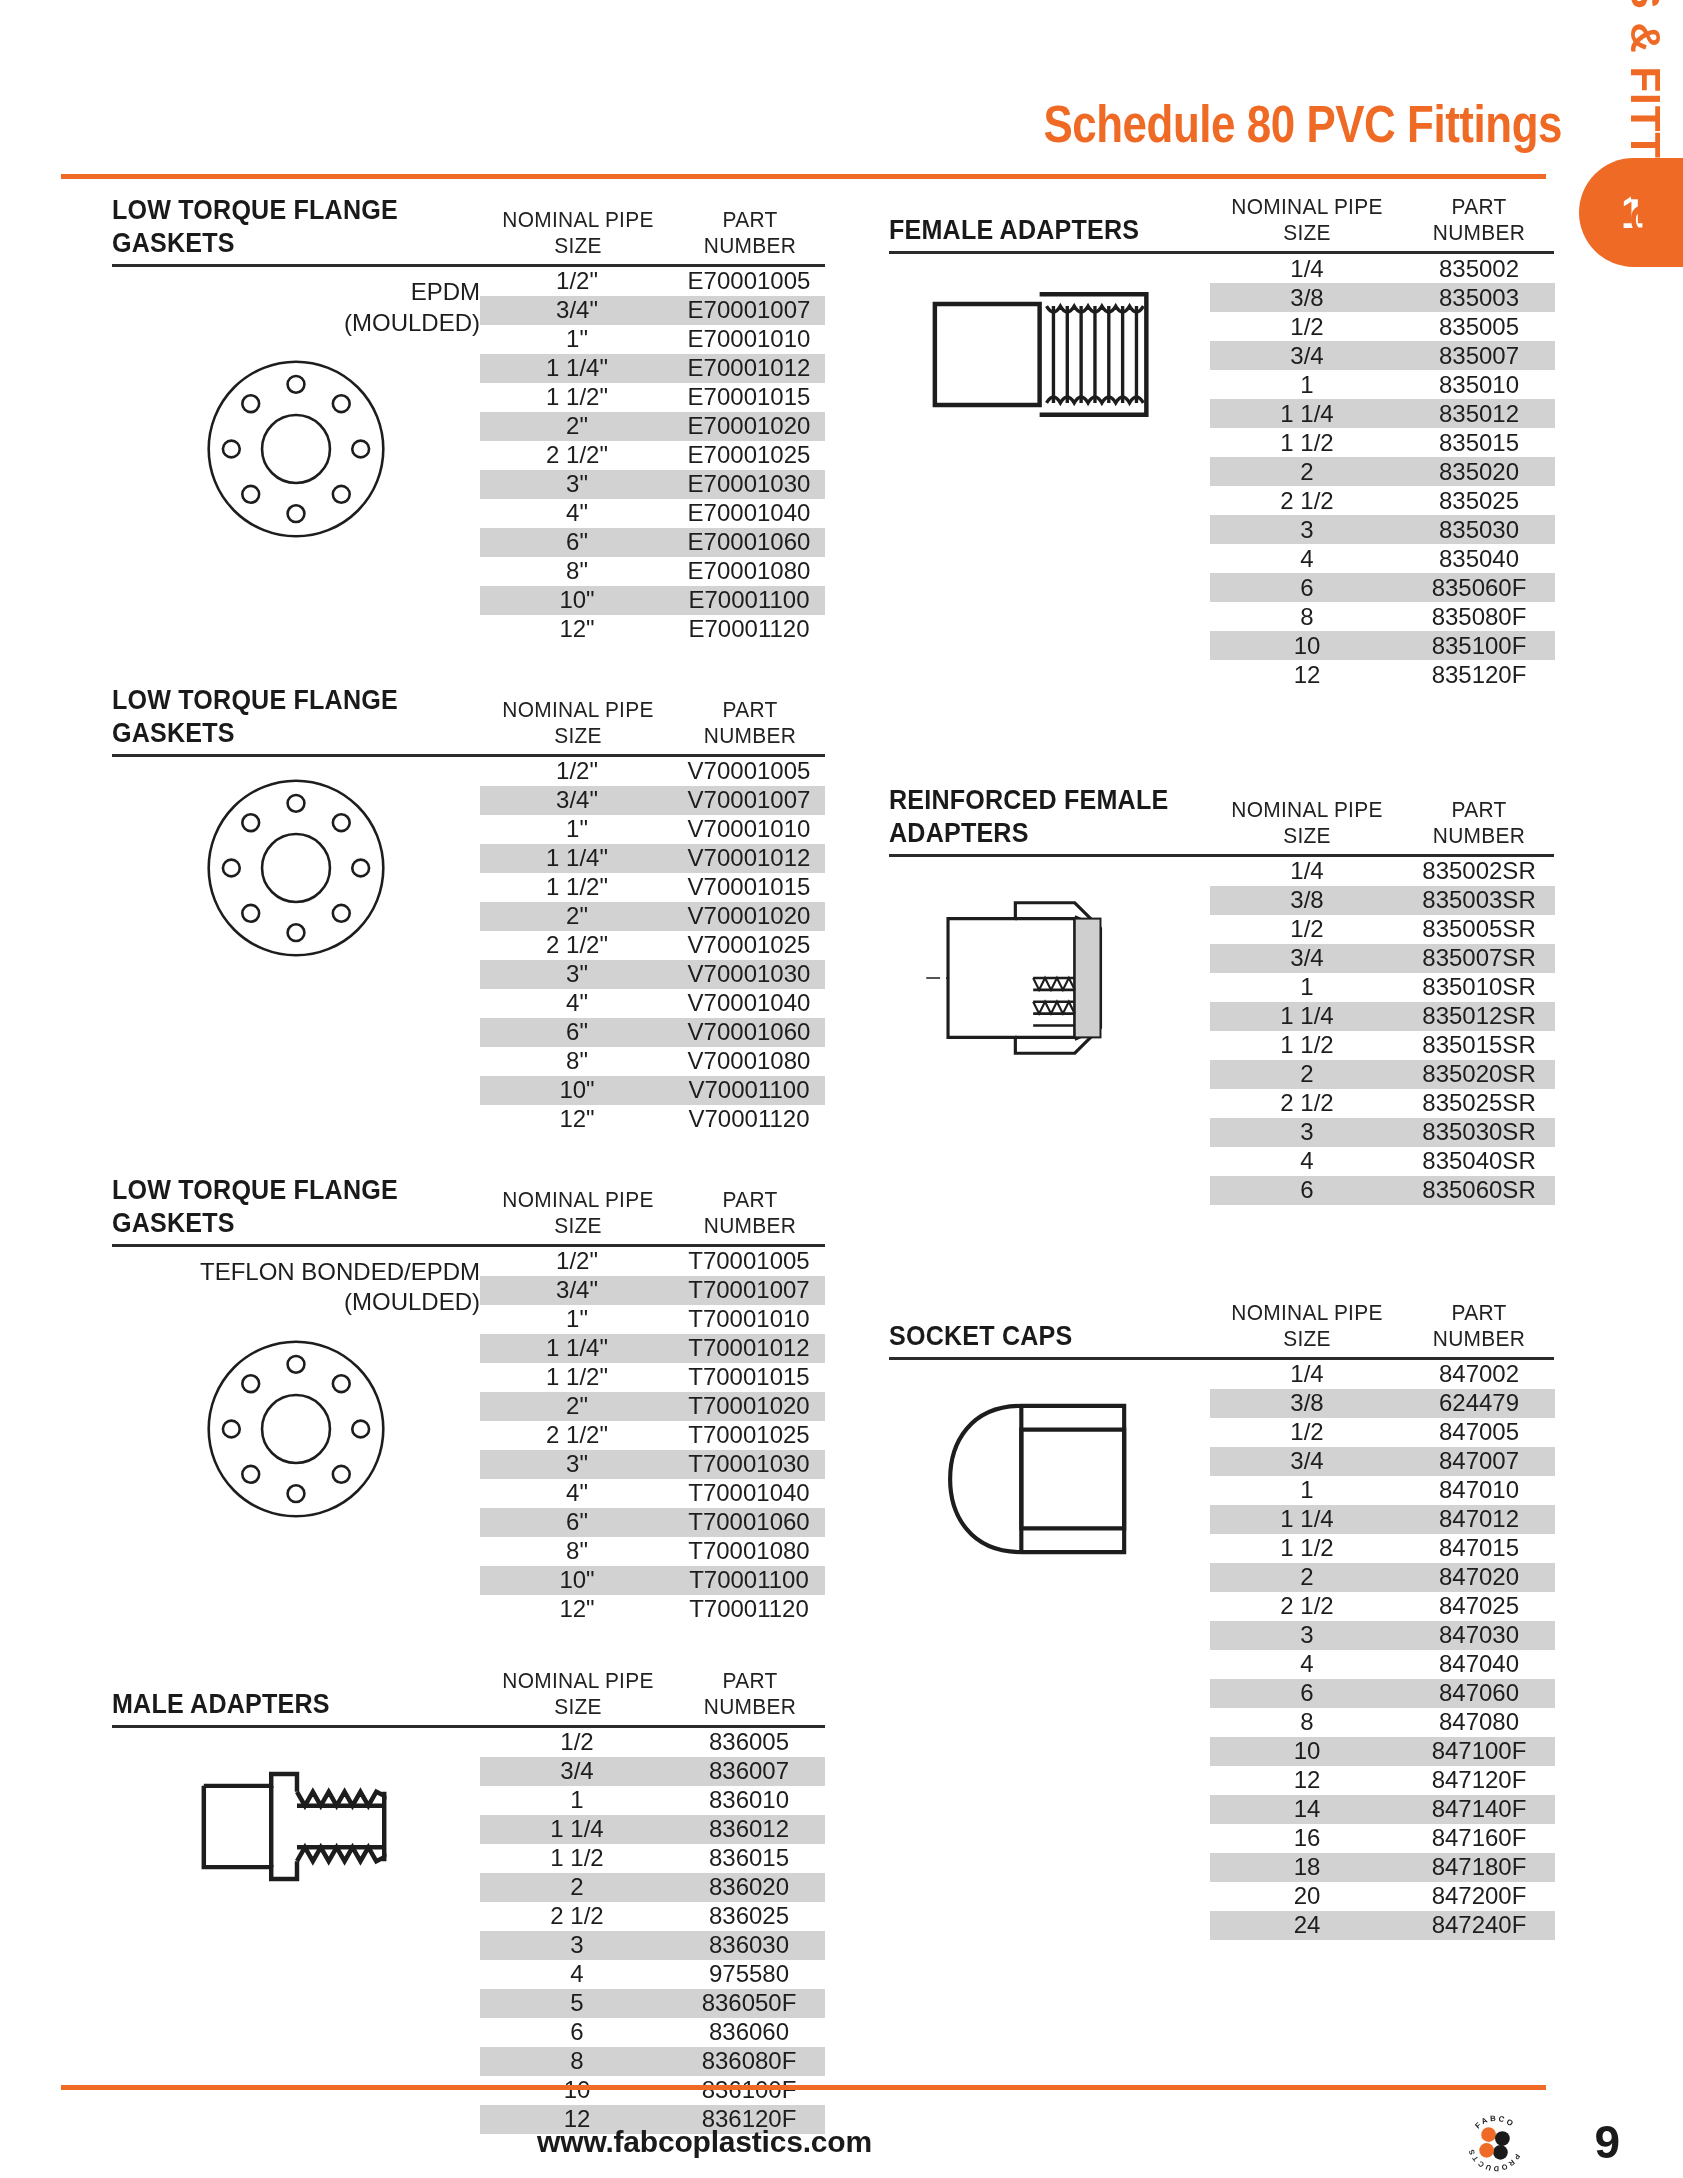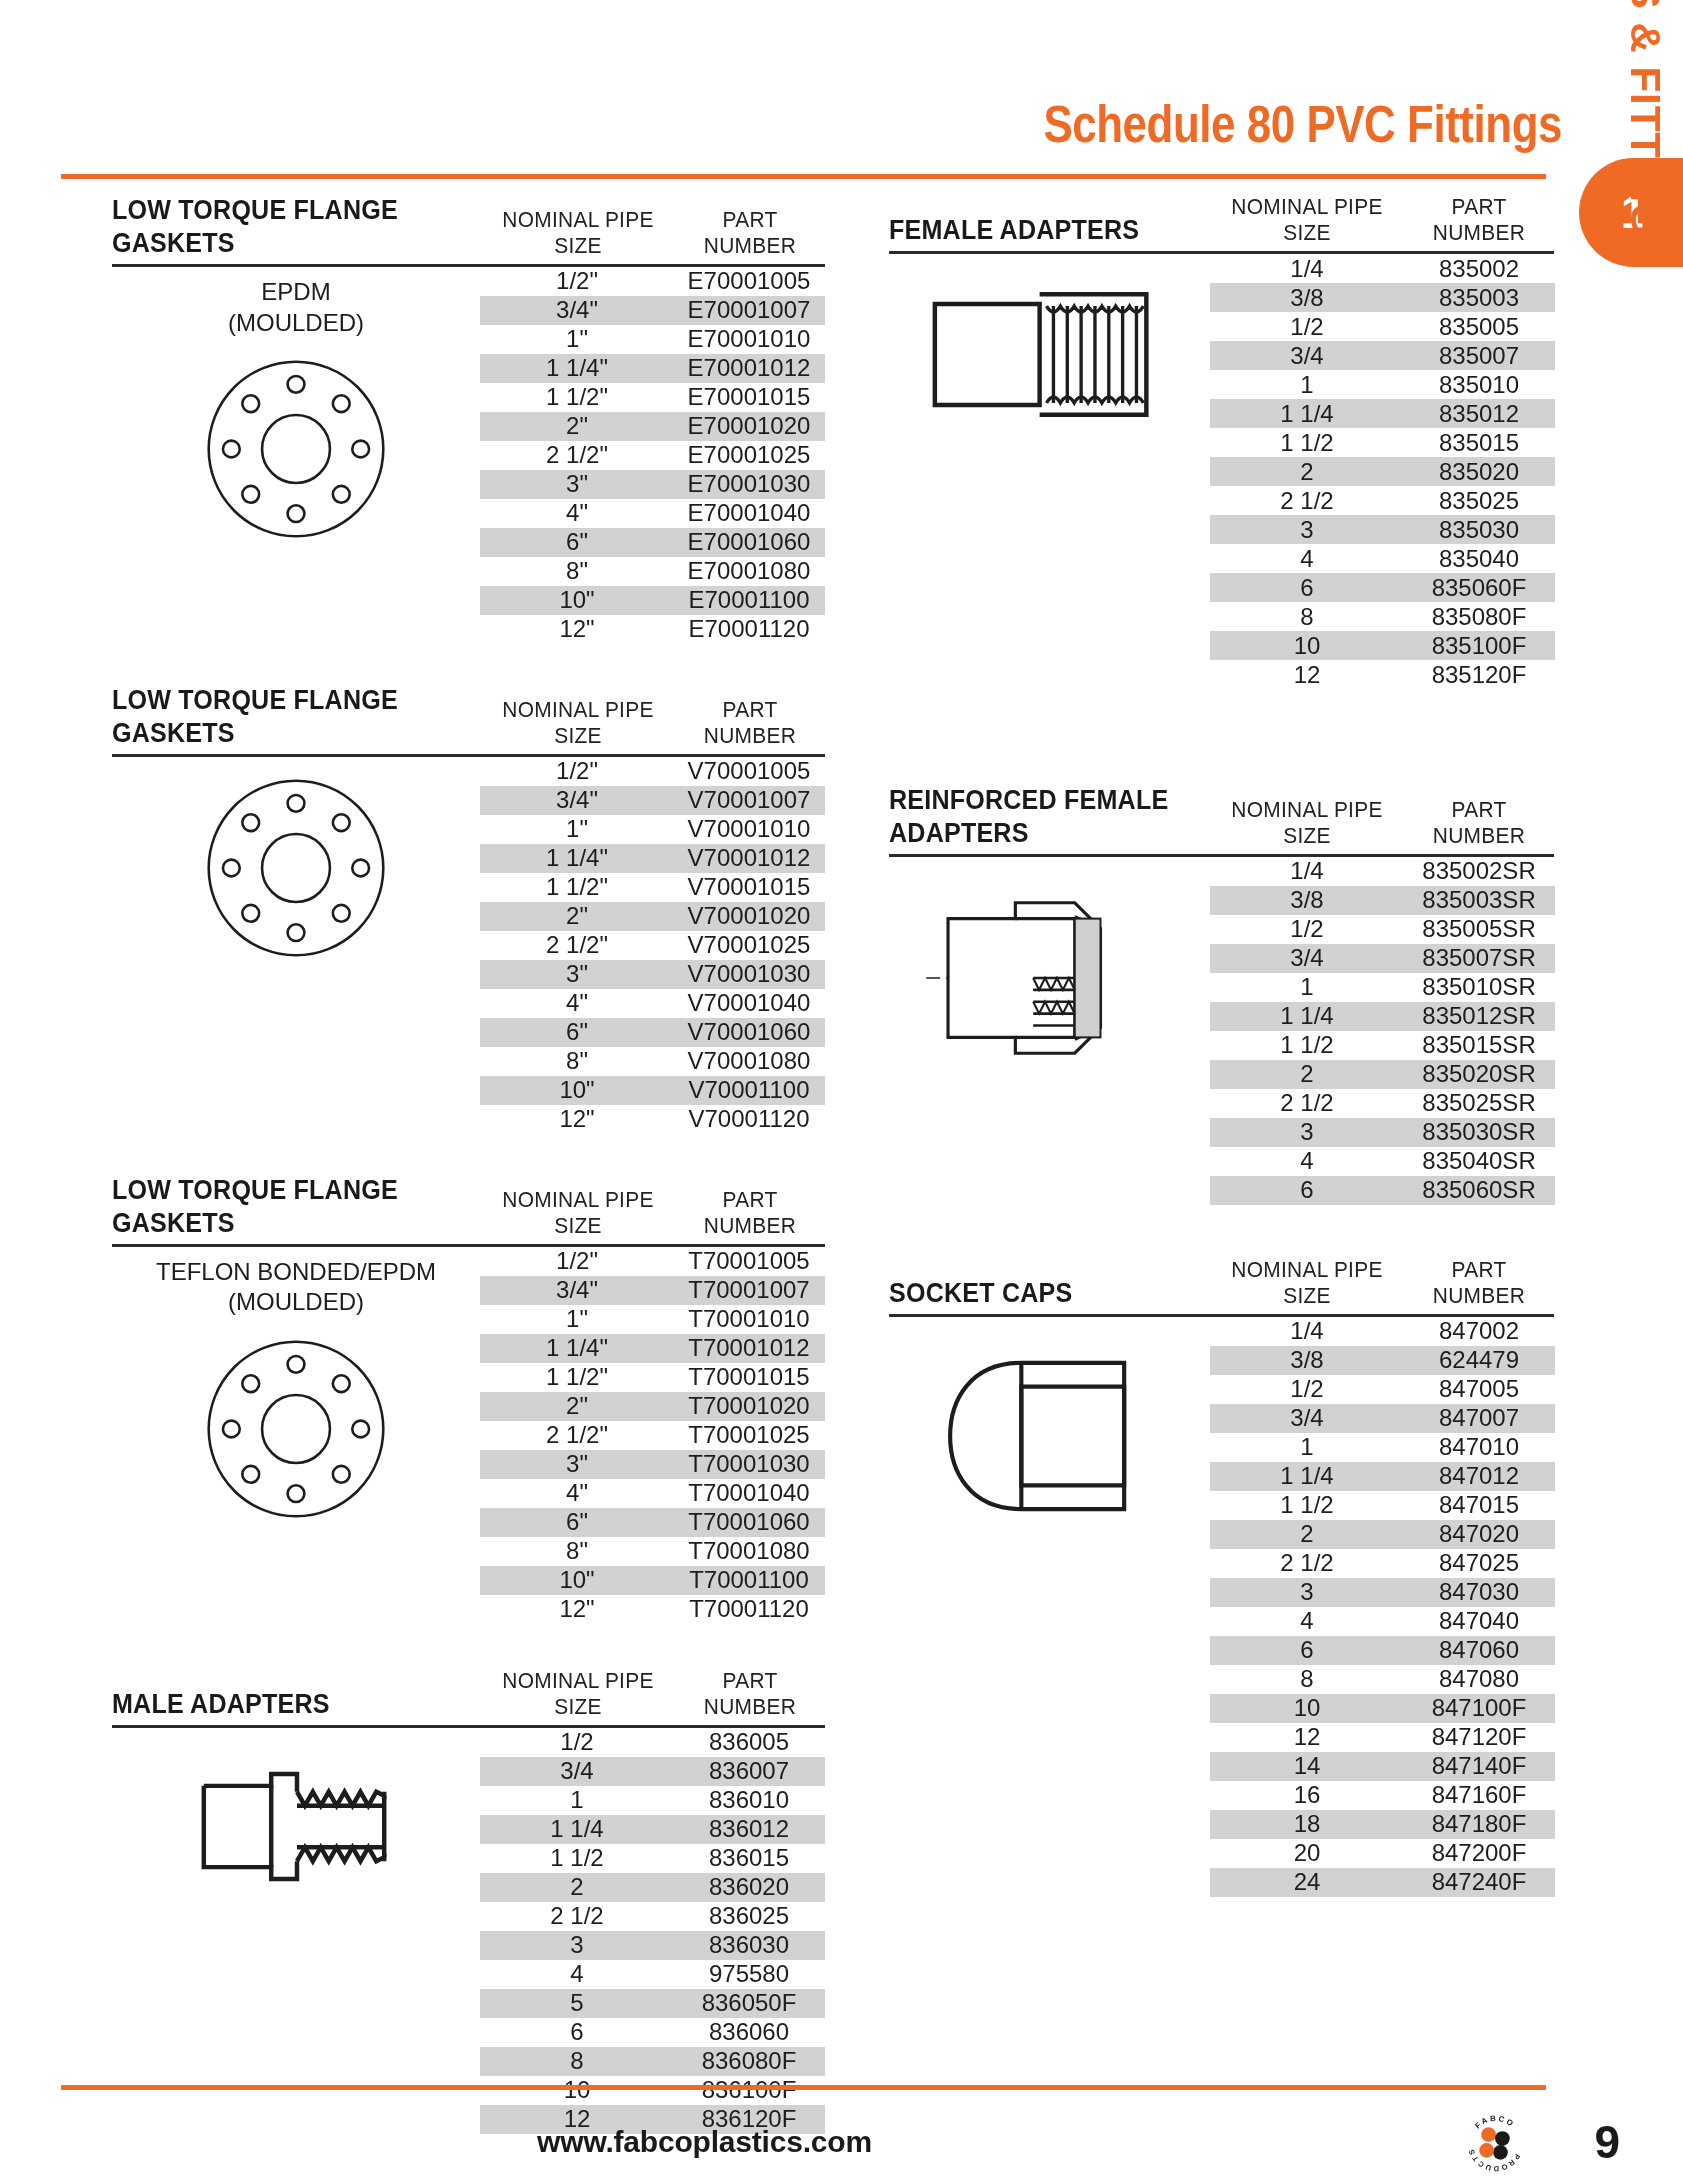--- a/index.html
+++ b/index.html
@@ -127,21 +127,21 @@
     margin-top: 3px;
   }
 
   .sec-body { position: relative; display: flex; }
   .fig-col {
     width: 368px;
     position: relative;
     flex: 0 0 368px;
   }
   .fig-caption {
-    text-align: center;
+    text-align: right;
     font-size: 24px;
     color: #1d1d1d;
     line-height: 1.28;
     padding-top: 10px;
     white-space: pre-line;
   }
   .fig-wrap {
     display: flex;
     justify-content: center;
     align-items: flex-start;
@@ -643,21 +643,21 @@
               <div class="cell part">835100F</div>
             </div>
             <div class="row">
               <div class="cell size">12</div>
               <div class="cell part">835120F</div>
             </div>
           </div>
       </div>
     </div>
 
-    <div class="section" style="margin-bottom:52px;">
+    <div class="section" style="margin-bottom:95px;">
       <div class="sec-head">
         <div class="sec-title">REINFORCED FEMALE
 ADAPTERS</div>
         <div class="col-heads">
           <div class="ch size">NOMINAL PIPE SIZE</div>
           <div class="ch part">PART NUMBER</div>
         </div>
       </div>
       <div class="hrule"></div>
       <div class="sec-body">

